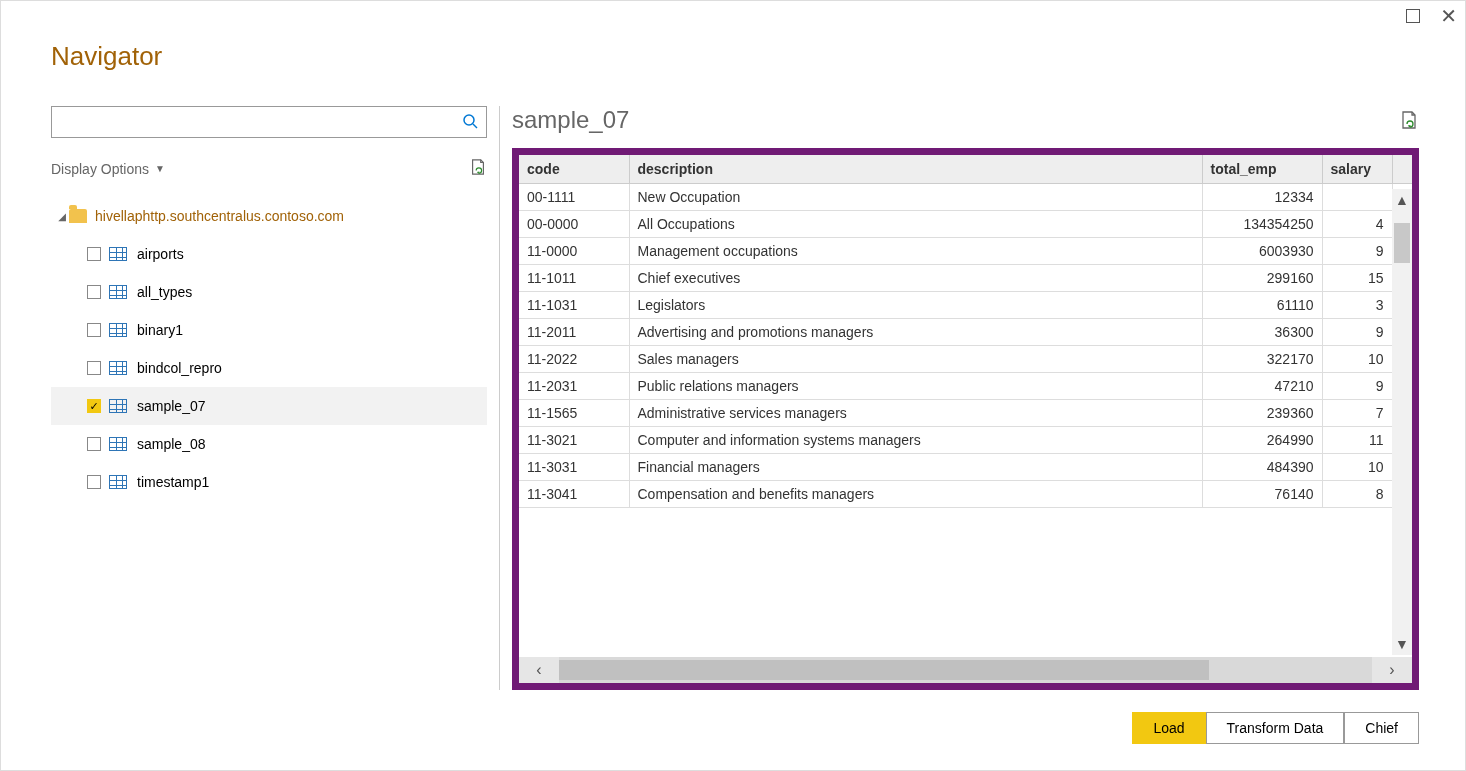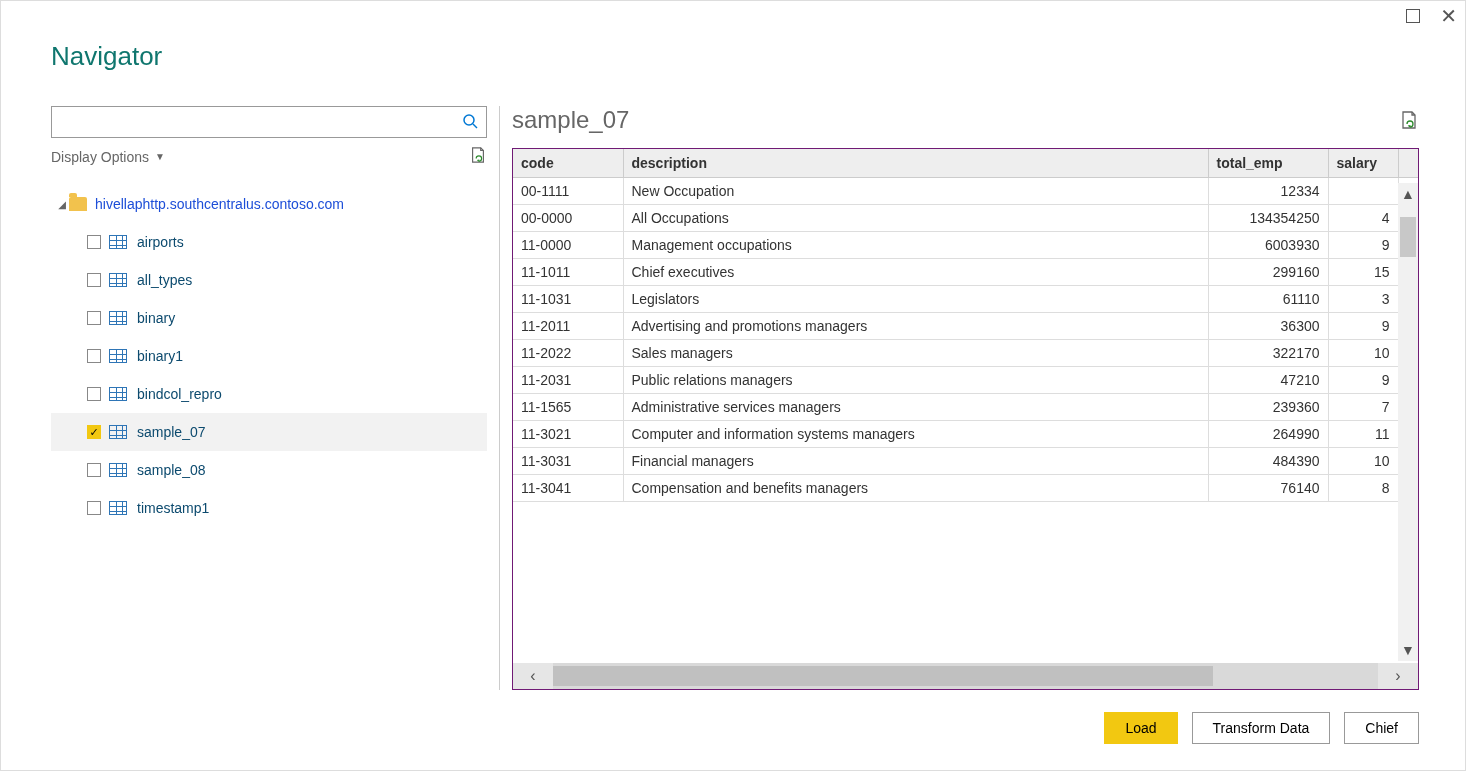--- a/index.html
+++ b/index.html
@@ -31,21 +31,21 @@
   }
   .ctrl-x {
     font-size: 20px; line-height: 14px; color: #555; cursor: default;
   }
   .dlg-title {
     position: absolute;
     top: 40px;
     left: 50px;
     font-size: 26px;
     font-weight: normal;
-    color: #0f766e;
+    color: #a16207;
   }
   .content {
     position: absolute;
     top: 105px;
     left: 50px;
     right: 46px;
     bottom: 80px;
     display: flex;
   }
   .left-pane {
@@ -69,21 +69,21 @@
     height: 32px;
     padding: 0 8px;
   }
   .search-input {
     flex: 1; border: none; outline: none; font-size: 14px;
   }
   .options-row {
     display: flex;
     align-items: center;
     justify-content: space-between;
-    margin-top: 8px;
+    margin-top: 20px;
     color: #666;
   }
   .options-left { display: flex; align-items: center; gap: 6px; cursor: default; }
   .tree {
     margin-top: 18px;
   }
   .tree-row {
     display: flex;
     align-items: center;
     height: 38px;
@@ -125,39 +125,39 @@
     width: 18px; height: 14px;
     border: 1px solid #2e75b6;
     margin-right: 10px;
     position: relative;
     background:
       linear-gradient(#2e75b6,#2e75b6) 0 4px/100% 1px no-repeat,
       linear-gradient(#2e75b6,#2e75b6) 0 9px/100% 1px no-repeat,
       linear-gradient(#2e75b6,#2e75b6) 6px 0/1px 100% no-repeat,
       linear-gradient(#2e75b6,#2e75b6) 12px 0/1px 100% no-repeat;
   }
-  .tree-label { color: #0c4a6e; }
-  .root-label { color: #1d4ed8; }
+  .tree-label { color: #000000; }
+  .root-label { color: #a16207; }
 
   .preview-head {
     display: flex;
     align-items: center;
     justify-content: space-between;
     margin-bottom: 14px;
   }
   .preview-title {
     font-size: 24px;
     color: #666;
     font-weight: normal;
   }
   .refresh-icon svg { display: block; }
 
   .grid-wrap {
     flex: 1;
-    border: 1px solid #701a75;
+    border: 7px solid #701a75;
     position: relative;
     overflow: hidden;
   }
   table.grid {
     border-collapse: collapse;
     width: 100%;
     table-layout: fixed;
   }
   table.grid th {
     text-align: left;
@@ -202,21 +202,20 @@
   }
   .hscroll .arrow { width: 40px; height:100%; display:flex; align-items:center; justify-content:center; color:#555; font-size:16px; }
   .hscroll .track { flex:1; height:100%; position:relative; background:#d9d9d9; }
   .hscroll .thumb { position:absolute; top:3px; bottom:3px; left:0; width:80%; background:#c0c0c0; }
 
   .footer {
     position: absolute;
     right: 46px;
     bottom: 26px;
     display: flex;
-    gap: 14px;
     padding-left: 22px;
   }
   .btn {
     height: 32px;
     padding: 0 20px;
     border: 1px solid #999;
     background: #fff;
     font-size: 14px;
     cursor: pointer;
     display: inline-flex;
@@ -273,25 +272,20 @@
           </div>
           <div class="tree-row child">
             <span class="chk "></span>
             <span class="tbl-icon"></span>
             <span class="tree-label">airports</span>
           </div>
           <div class="tree-row child">
             <span class="chk "></span>
             <span class="tbl-icon"></span>
             <span class="tree-label">all_types</span>
-          </div>
-          <div class="tree-row child">
-            <span class="chk "></span>
-            <span class="tbl-icon"></span>
-            <span class="tree-label">binary</span>
           </div>
           <div class="tree-row child">
             <span class="chk "></span>
             <span class="tbl-icon"></span>
             <span class="tree-label">binary1</span>
           </div>
           <div class="tree-row child">
             <span class="chk "></span>
             <span class="tbl-icon"></span>
             <span class="tree-label">bindcol_repro</span>

